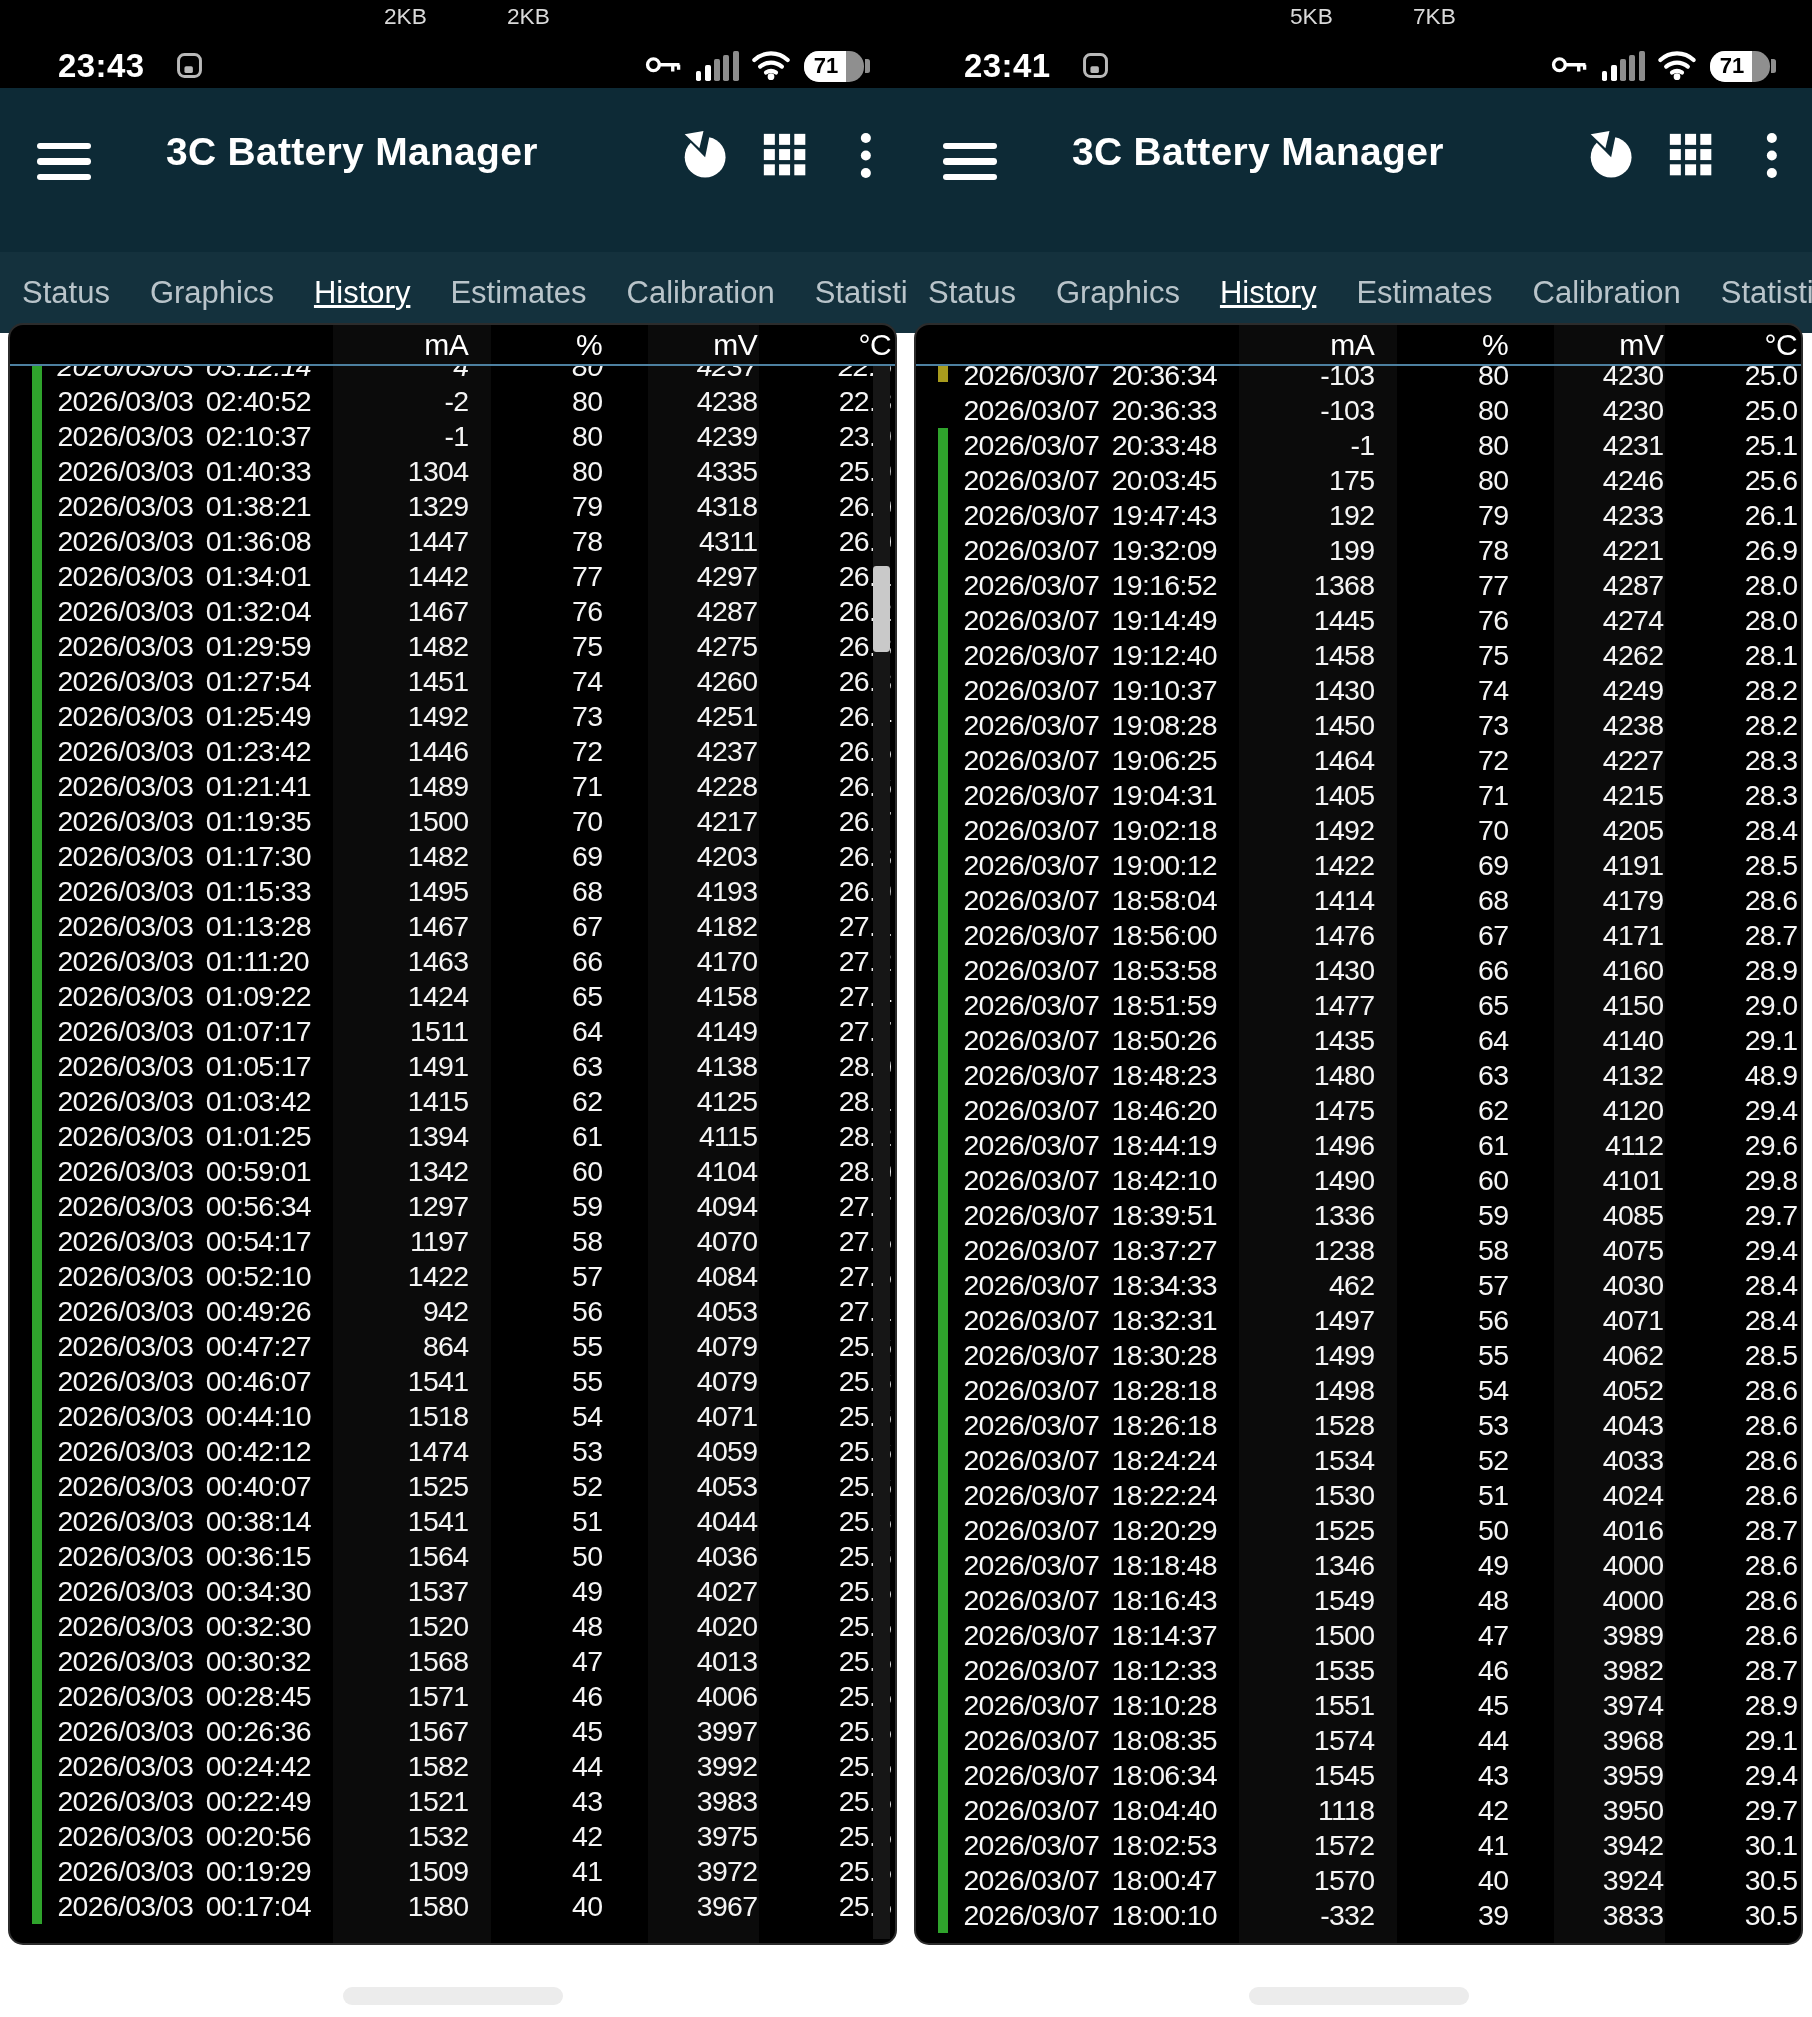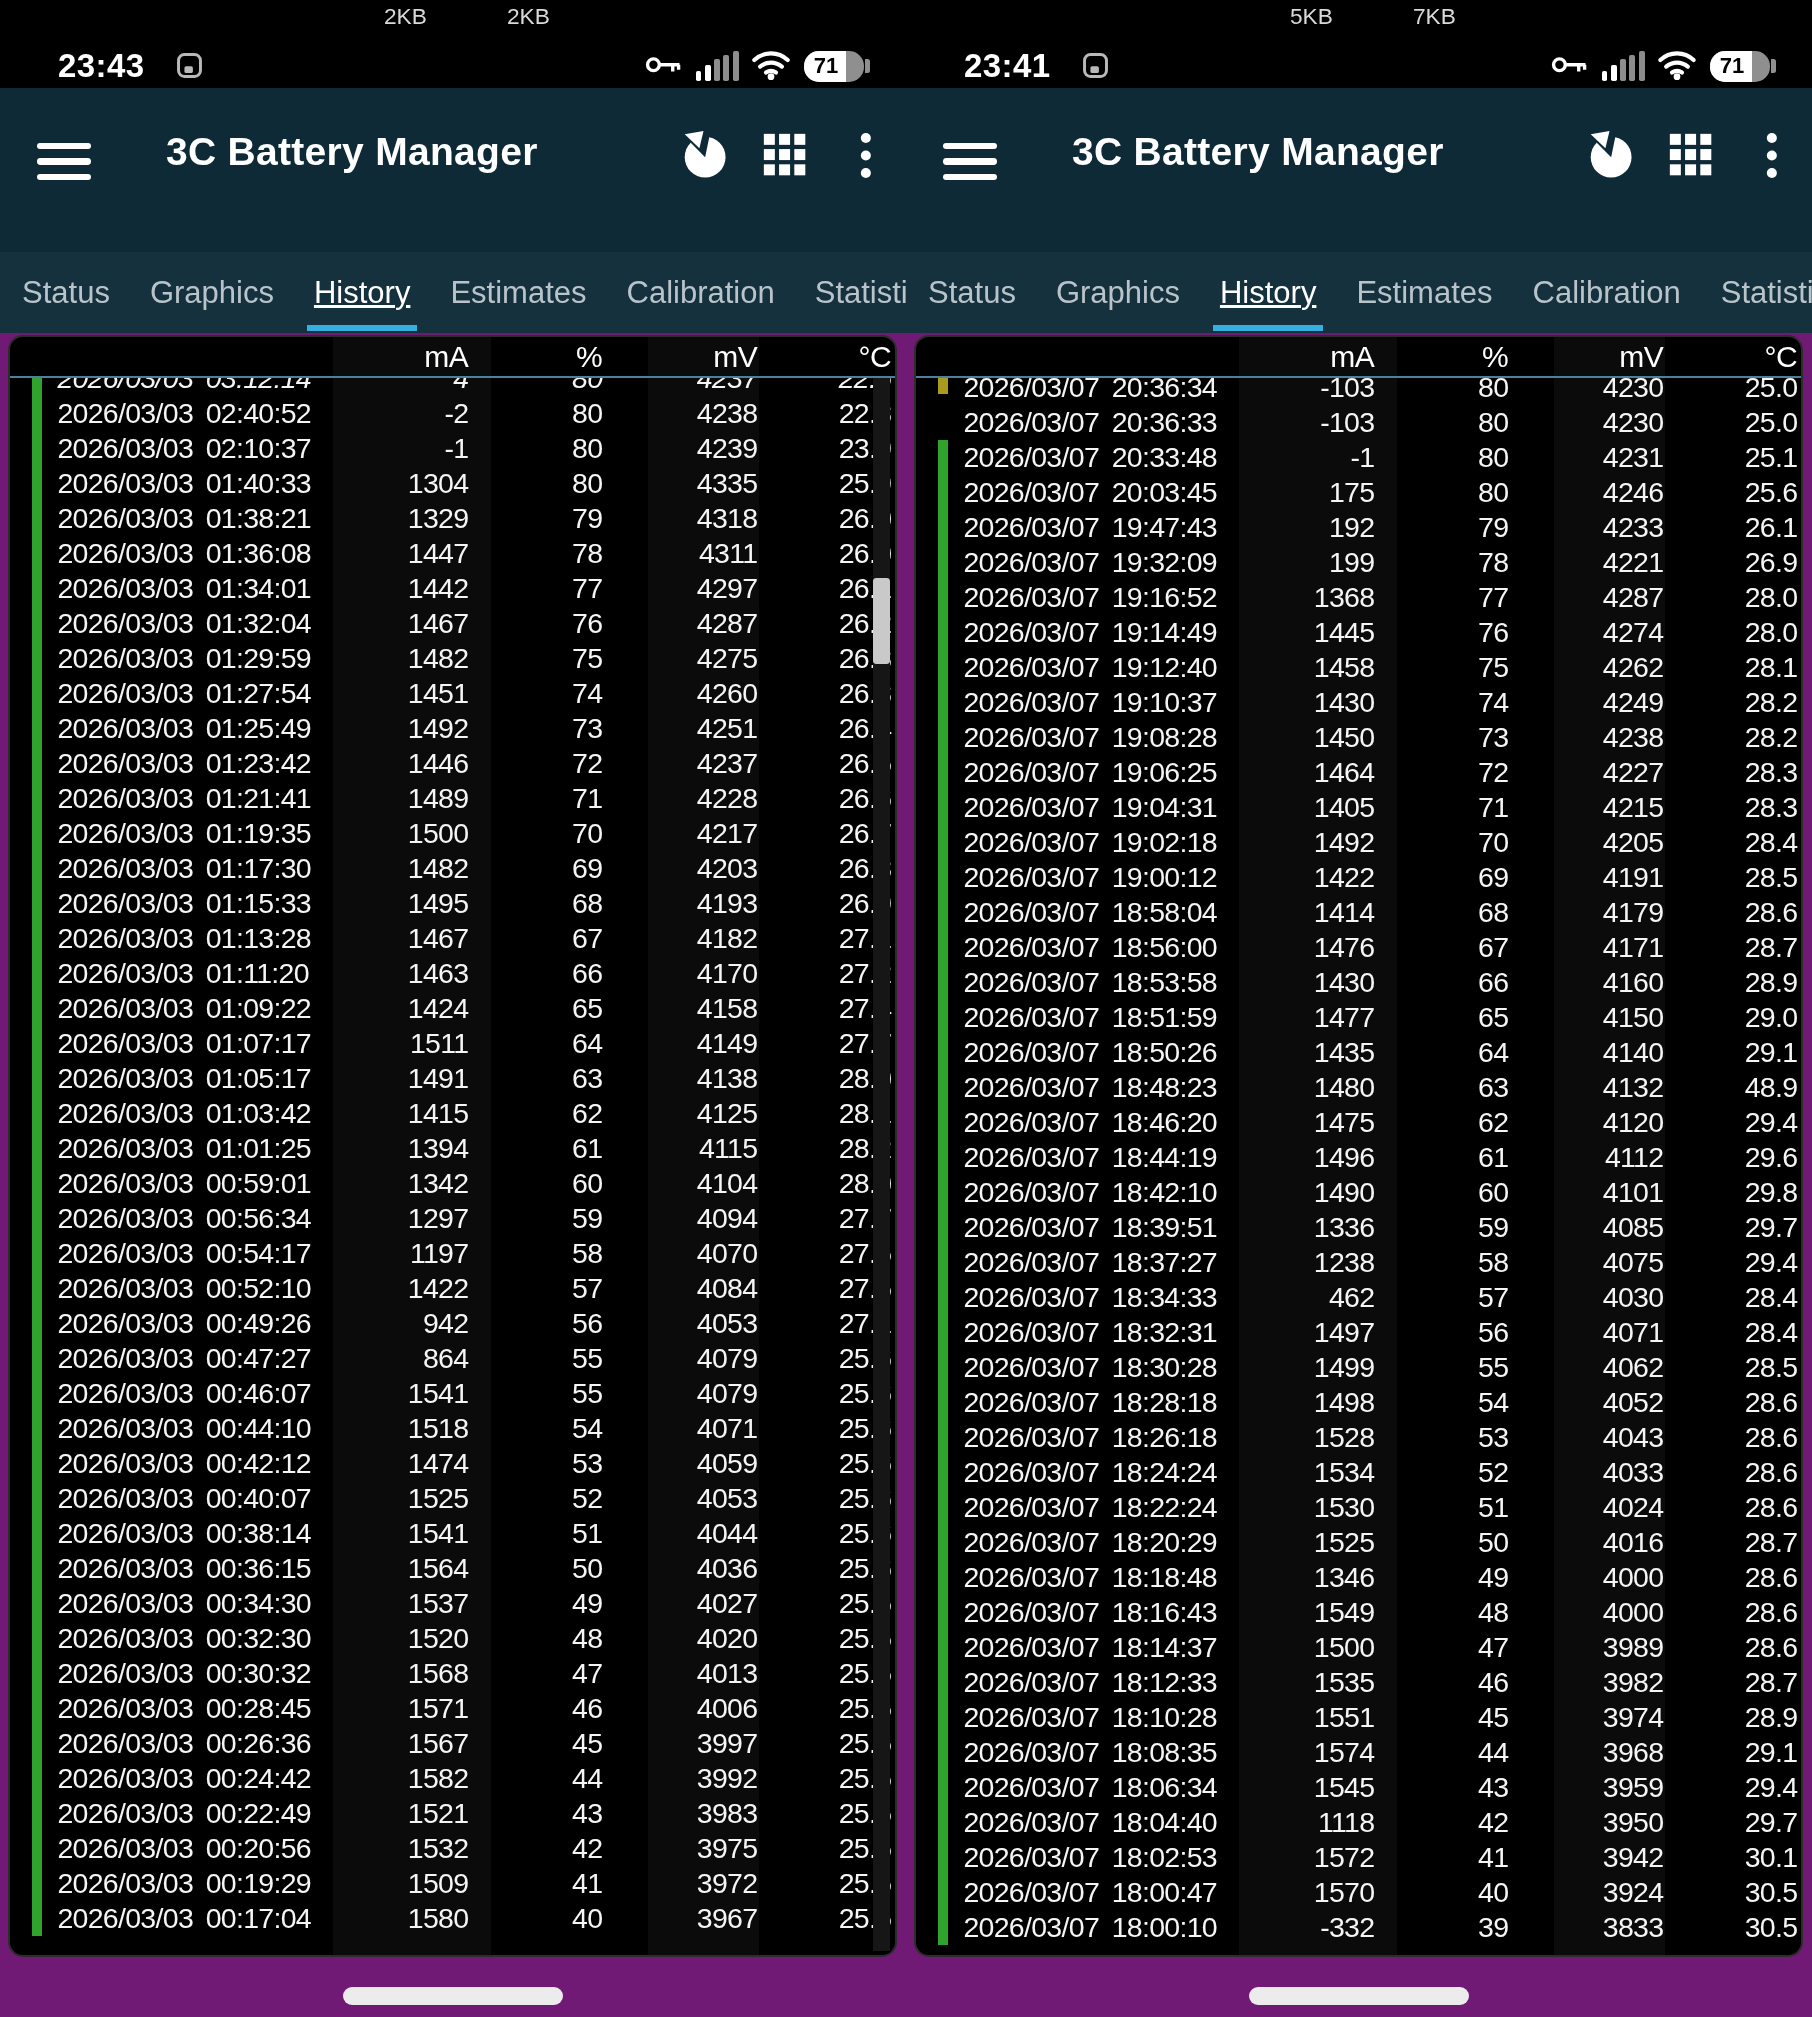--- a/index.html
+++ b/index.html
@@ -1,19 +1,19 @@
 <!DOCTYPE html>
 <html style="font-size:13.4px"><head>
 <meta charset="utf-8">
 <style>
   * { margin:0; padding:0; box-sizing:border-box; }
   html,body { background:#000; }
   body { width:1812px; height:2017px; font-family:"Liberation Sans","DejaVu Sans",sans-serif; }
   #stage { width:1812px; height:2017px; display:flex; overflow:hidden; background:#000; }
-  .screen { position:relative; width:906px; height:2017px; overflow:hidden; background:#701a75; flex:0 0 906px; }
+  .screen { position:relative; width:906px; height:2017px; overflow:hidden; background:#ffffff; flex:0 0 906px; }
 
   
   .statusbar { position:absolute; left:0; top:0; width:906px; height:88px; background:#000; }
   .kb { position:absolute; top:3.4px; font-size:22.7px; color:#d9d9d9; }
   .kb1 { left:384px; } .kb2 { left:507px; }
   .sb-time { position:absolute; left:58px; top:47px; font-size:33px; font-weight:700; color:#fff; letter-spacing:0.4px; }
   .shot-icon { position:absolute; left:176px; top:52px; }
   .sb-icons { position:absolute; left:644px; top:49px; display:flex; align-items:center; gap:12.6px; height:34px; }
   .sigbars { display:flex; align-items:flex-end; gap:3.4px; height:30px; }
   .sigbars i { display:block; width:5.9px; border-radius:1.7px; }
@@ -37,21 +37,21 @@
   .appbar-icons { position:absolute; right:0; top:42px; display:flex; align-items:center; }
   .icon-btn { display:flex; align-items:center; justify-content:center; width:81px; height:50px; }
 
   
   .tabbar { position:absolute; left:0; top:252px; width:906px; height:81px; background:#14313d; display:flex; align-items:flex-start; padding-left:22px; gap:40px; white-space:nowrap; }
   .tab { position:relative; height:81px; display:flex; align-items:center; font-size:31px; color:#b9c4ca; cursor:pointer; flex:0 0 auto; }
   .tab.active { color:#fff;text-decoration:underline; }
   .tab .underline { position:absolute; left:-6.7px; right:-6.7px; bottom:1.7px; height:5.9px; background:#36afe0; }
 
   
-  .card { position:absolute; left:8.4px; top:335px; width:889px; height:1622px; border:2.5px solid #2c2c2c; border-radius:15px; background:#000; overflow:hidden; }
+  .card { position:absolute; left:8.4px; top:323px; width:889px; height:1622px; border:2.5px solid #2c2c2c; border-radius:15px; background:#000; overflow:hidden; }
   .shade { position:absolute; top:0; bottom:0; background:rgba(255,255,255,0.045); }
   .shade-ma { left:323px; width:158px; }
   .shade-mv { left:638px; width:111px; }
   .thead { position:relative; height:41px; border-bottom:2.5px solid #4d80a0; display:grid; grid-template-columns:294px 117px 134px 155px 134px; padding-left:47px; align-items:center; font-size:30px; color:#fff; }
   .thead .h { text-align:right; letter-spacing:-0.4px; }
   .tbody { position:relative; height:1573px; overflow:hidden; }
   .trow { position:relative; height:35px; display:grid; grid-template-columns:294px 117px 134px 155px 134px; padding-left:47px; align-items:center; font-size:28.5px; color:#f5f5f5; letter-spacing:-0.7px; }
   .tbody.clip-a .trow:first-child { margin-top:-17px;font-style:italic; }
   .tbody.clip-b .trow:first-child { margin-top:-7.6px; }
   .cell { white-space:nowrap; }

